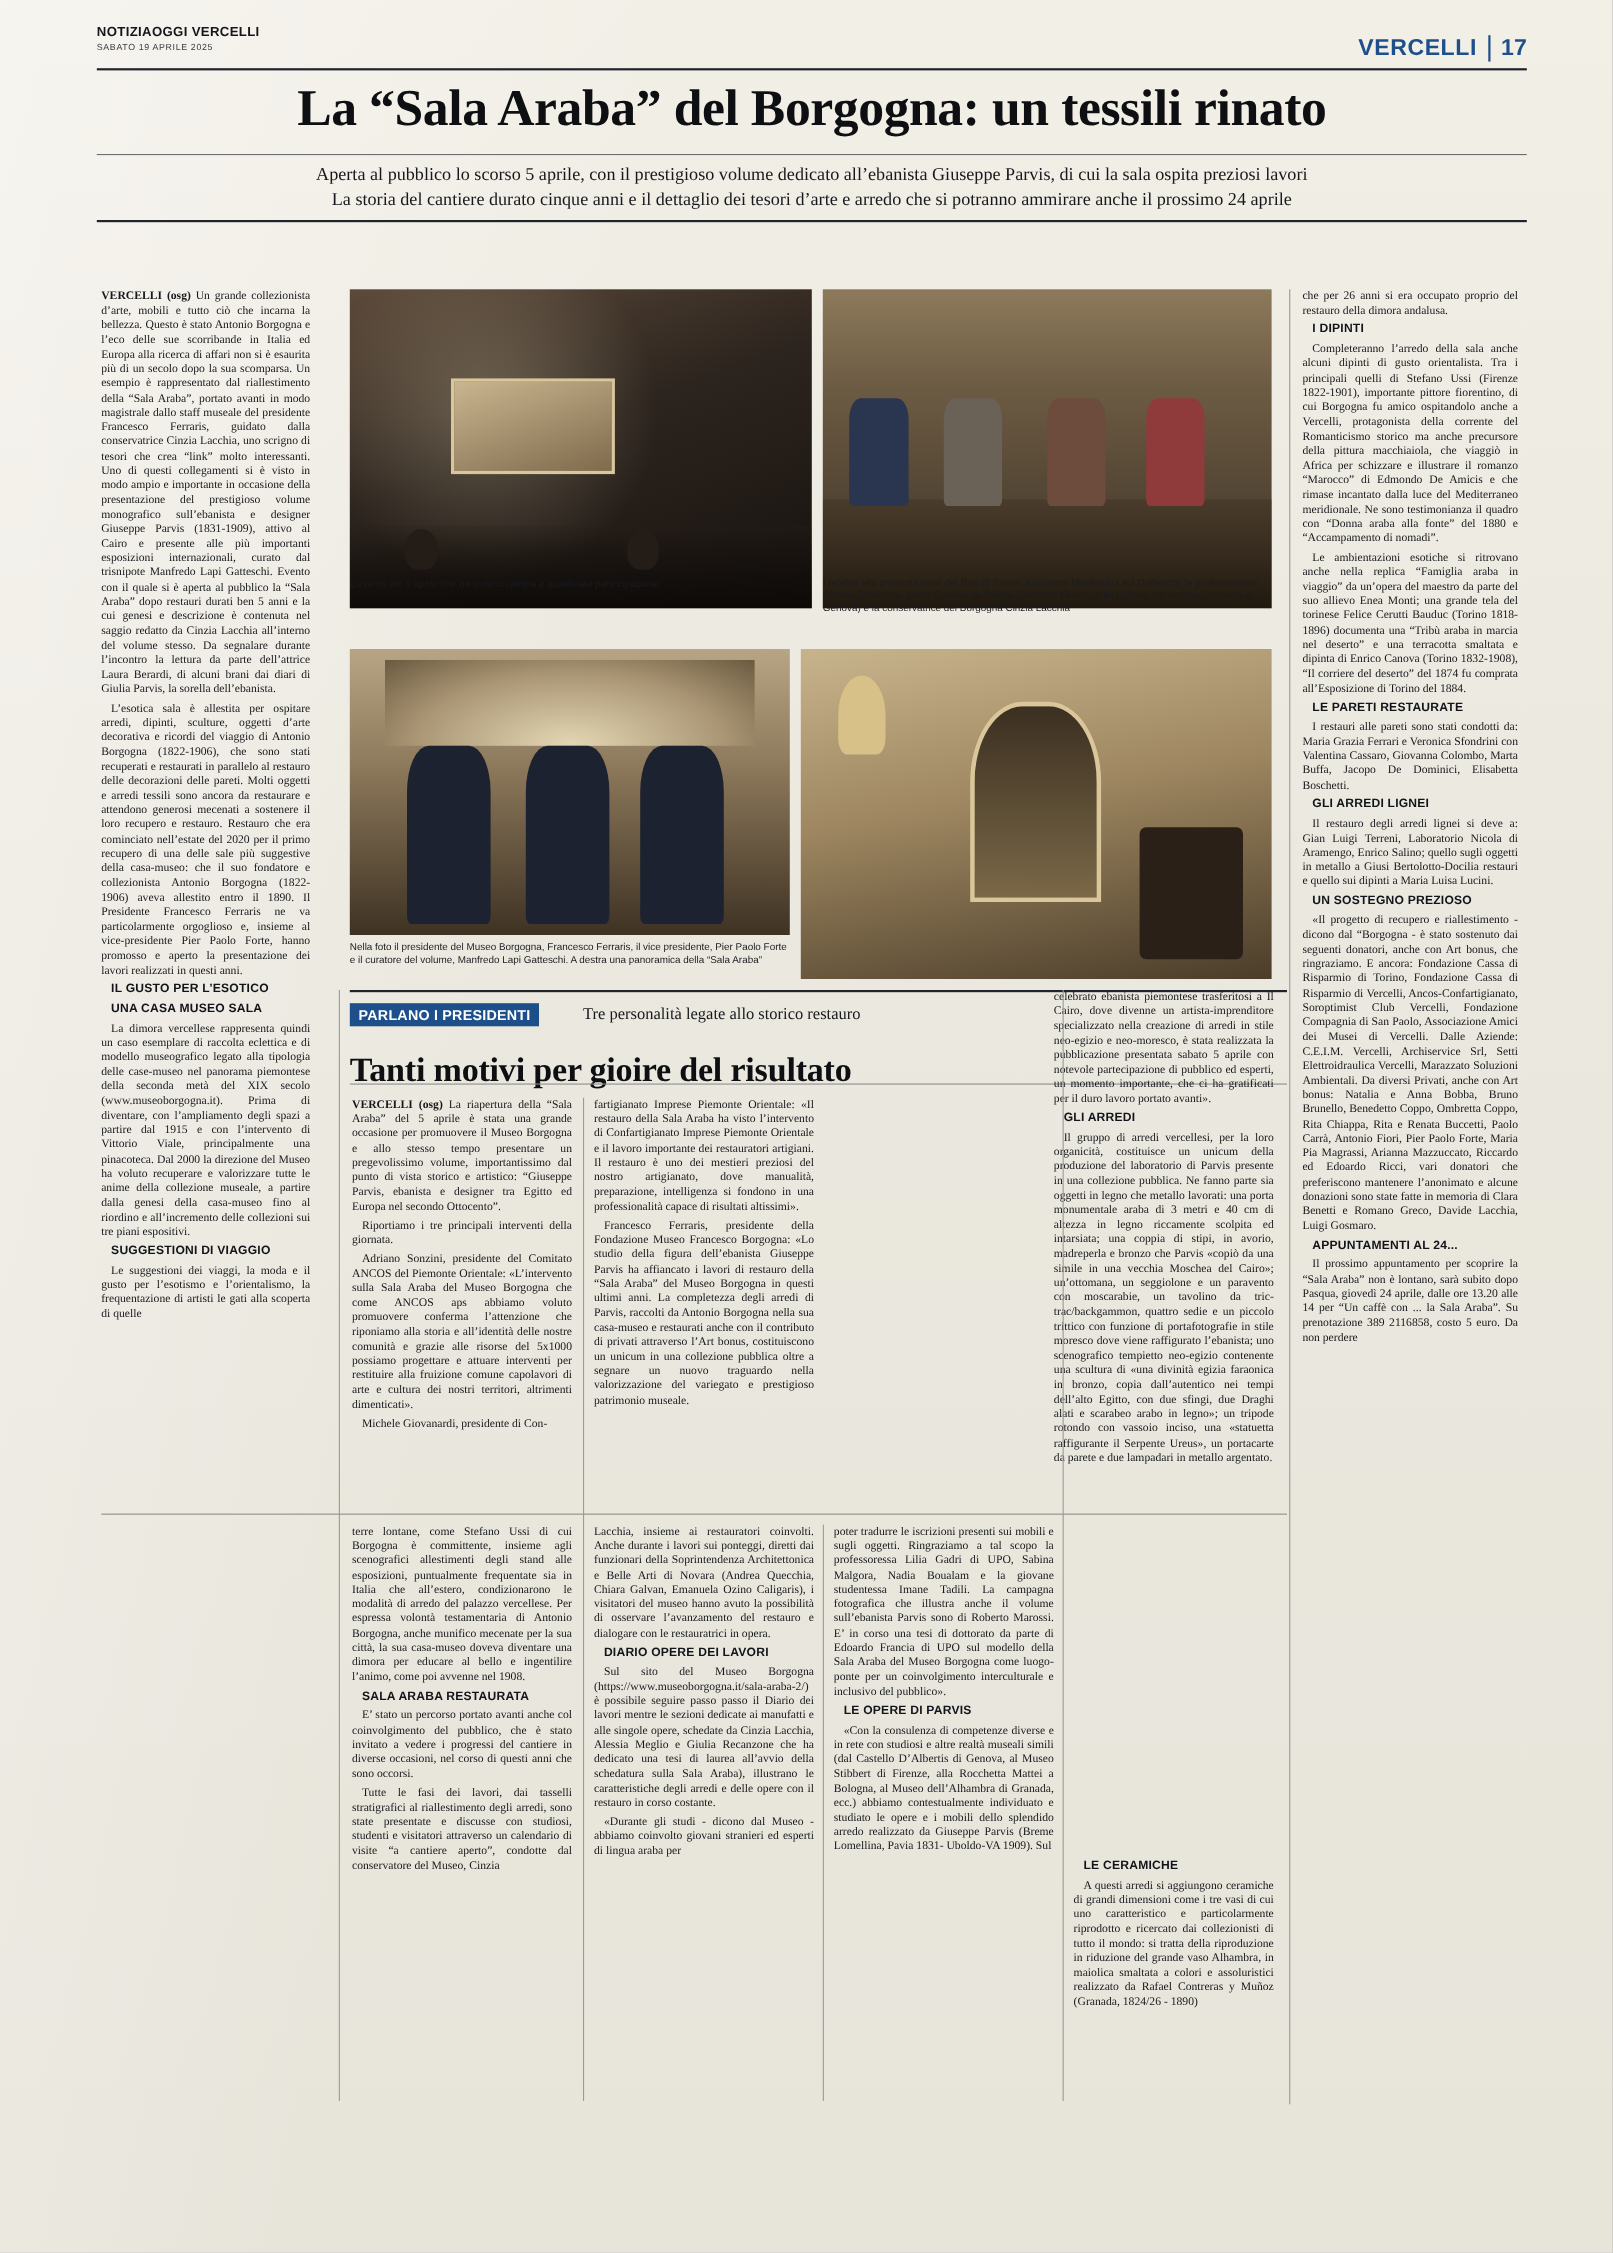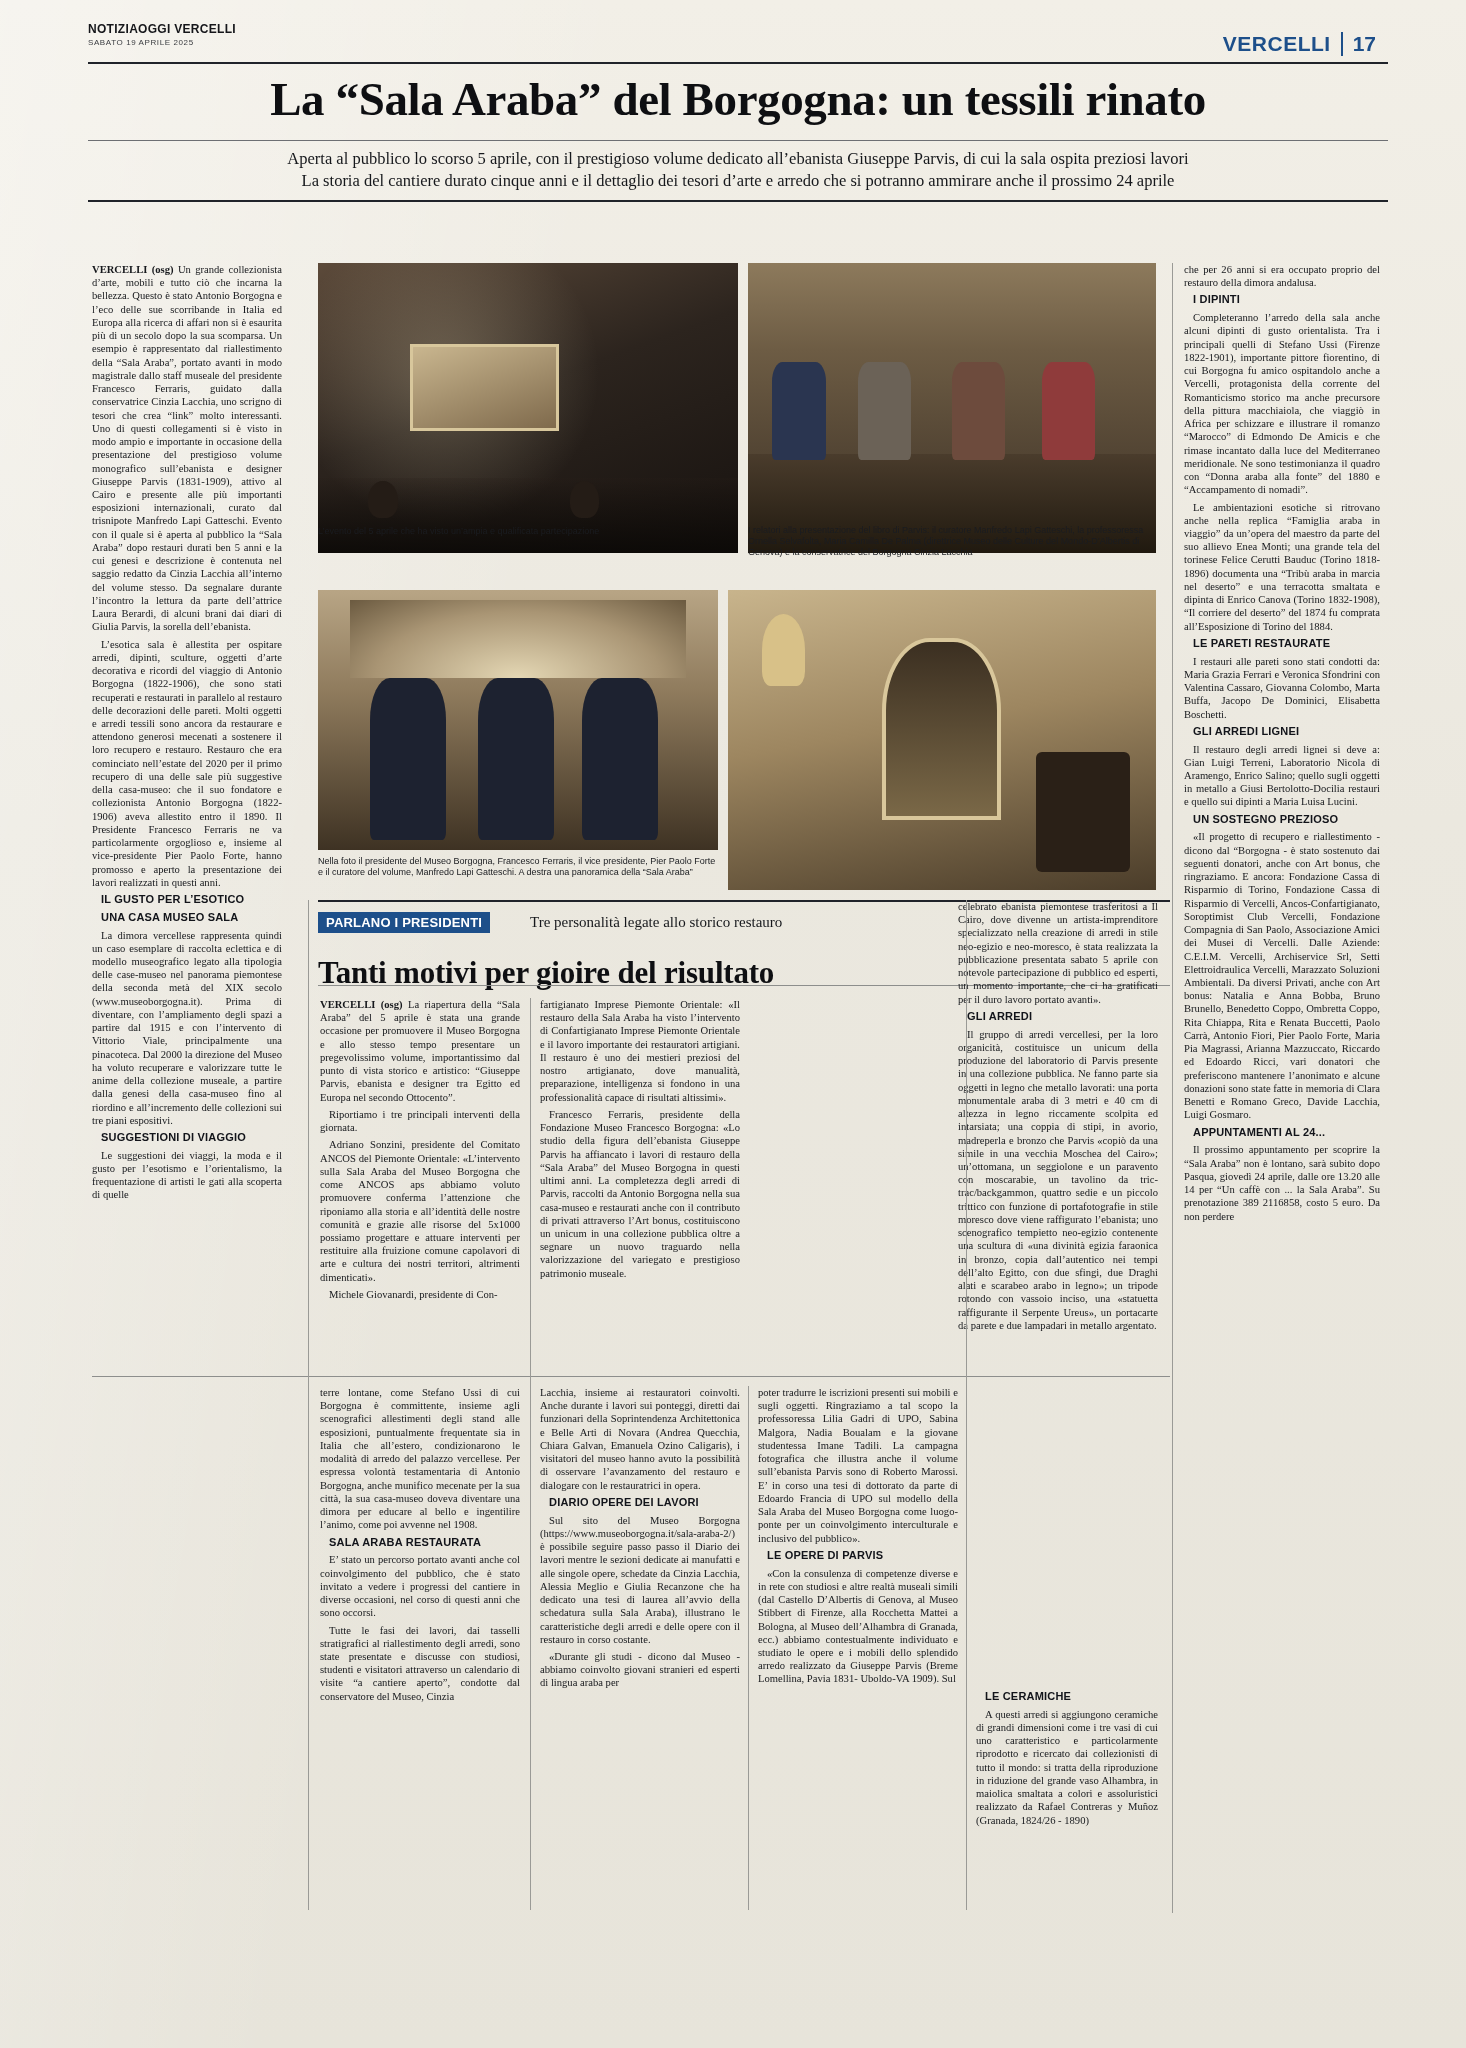--- a/index.html
+++ b/index.html
@@ -13,21 +13,21 @@
   .paper{
     position:absolute;left:0;top:0;right:0;bottom:0;
     background:
       linear-gradient(100deg, rgba(255,255,255,0.35) 0%, rgba(255,255,255,0) 35%),
       linear-gradient(180deg,#f2efe7 0%,#ebe8df 40%,#e7e4da 100%);
   }
   
   .masthead{position:absolute;left:88px;top:22px;width:1300px;}
   .mast-name{font-family:"Liberation Sans",sans-serif;font-weight:bold;font-size:12px;letter-spacing:.3px;color:#15161a;}
   .mast-date{font-family:"Liberation Sans",sans-serif;font-size:8px;letter-spacing:.6px;color:#3a3c40;margin-top:2px;}
-  .mast-right{position:absolute;right:12px;top:10px;display:flex;gap:10px;}
+  .mast-right{position:absolute;right:0;top:10px;display:flex;gap:10px;}
   .mast-section{font-family:"Liberation Sans",sans-serif;font-weight:bold;font-size:21px;letter-spacing:.5px;color:#1d4f8a;}
   .mast-rule{width:2px;height:24px;background:#1d4f8a;}
   .mast-page{font-family:"Liberation Sans",sans-serif;font-weight:bold;font-size:21px;color:#1d4f8a;}
   .rule-top{position:absolute;left:88px;top:62px;width:1300px;height:2px;background:#20232a;}
 
   
   .headline{
     position:absolute;left:88px;top:75px;width:1300px;
     text-align:center;font-weight:bold;font-size:47px;line-height:1.05;color:#0e0f12;
     letter-spacing:-0.4px;

